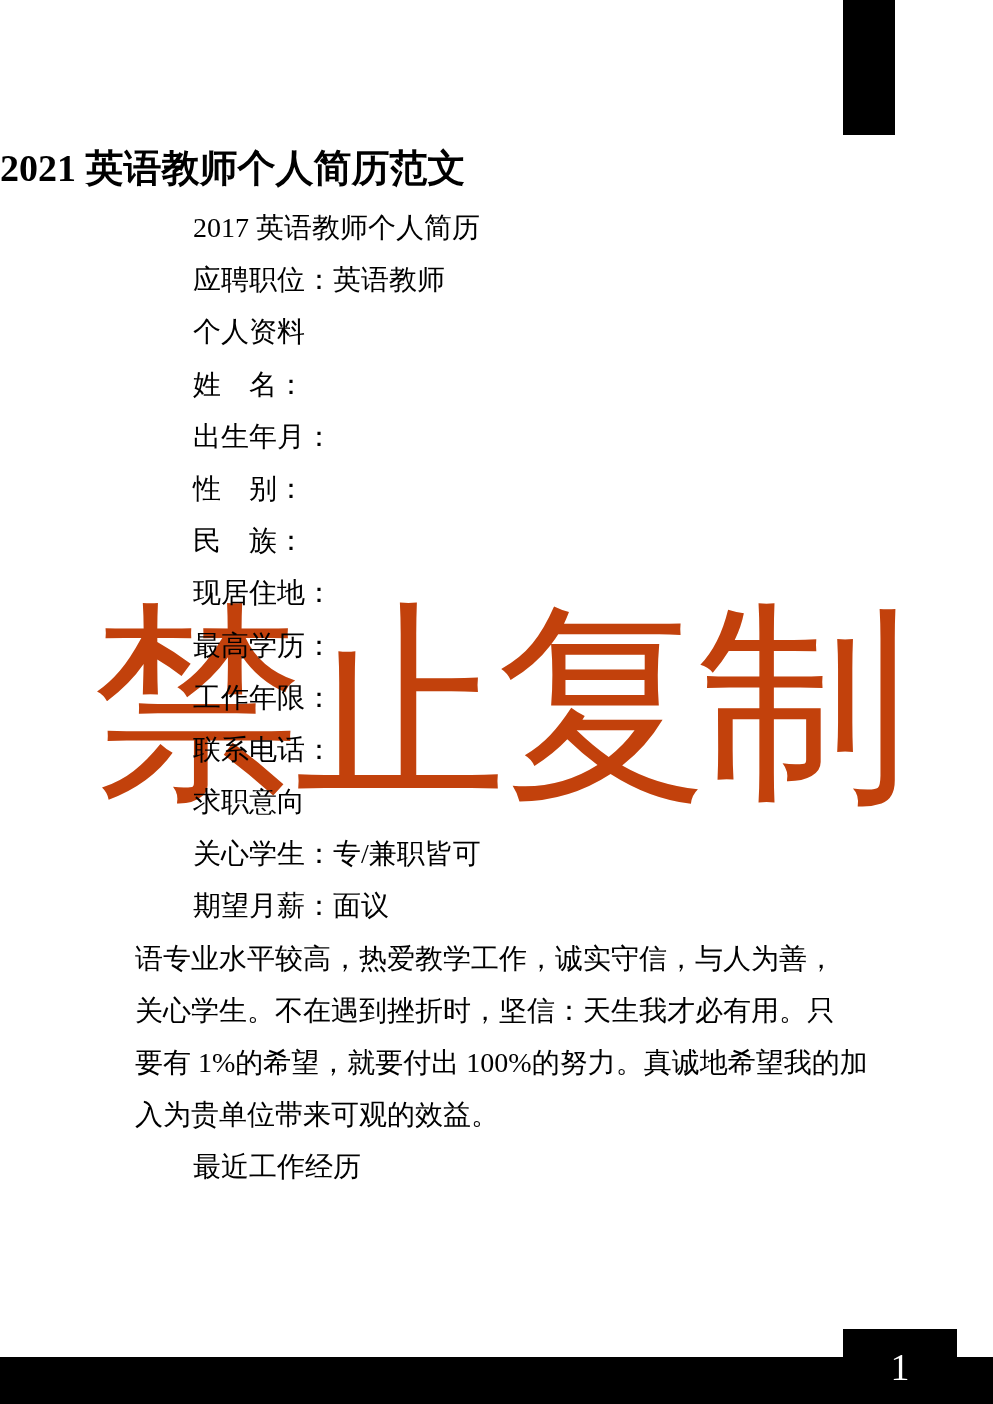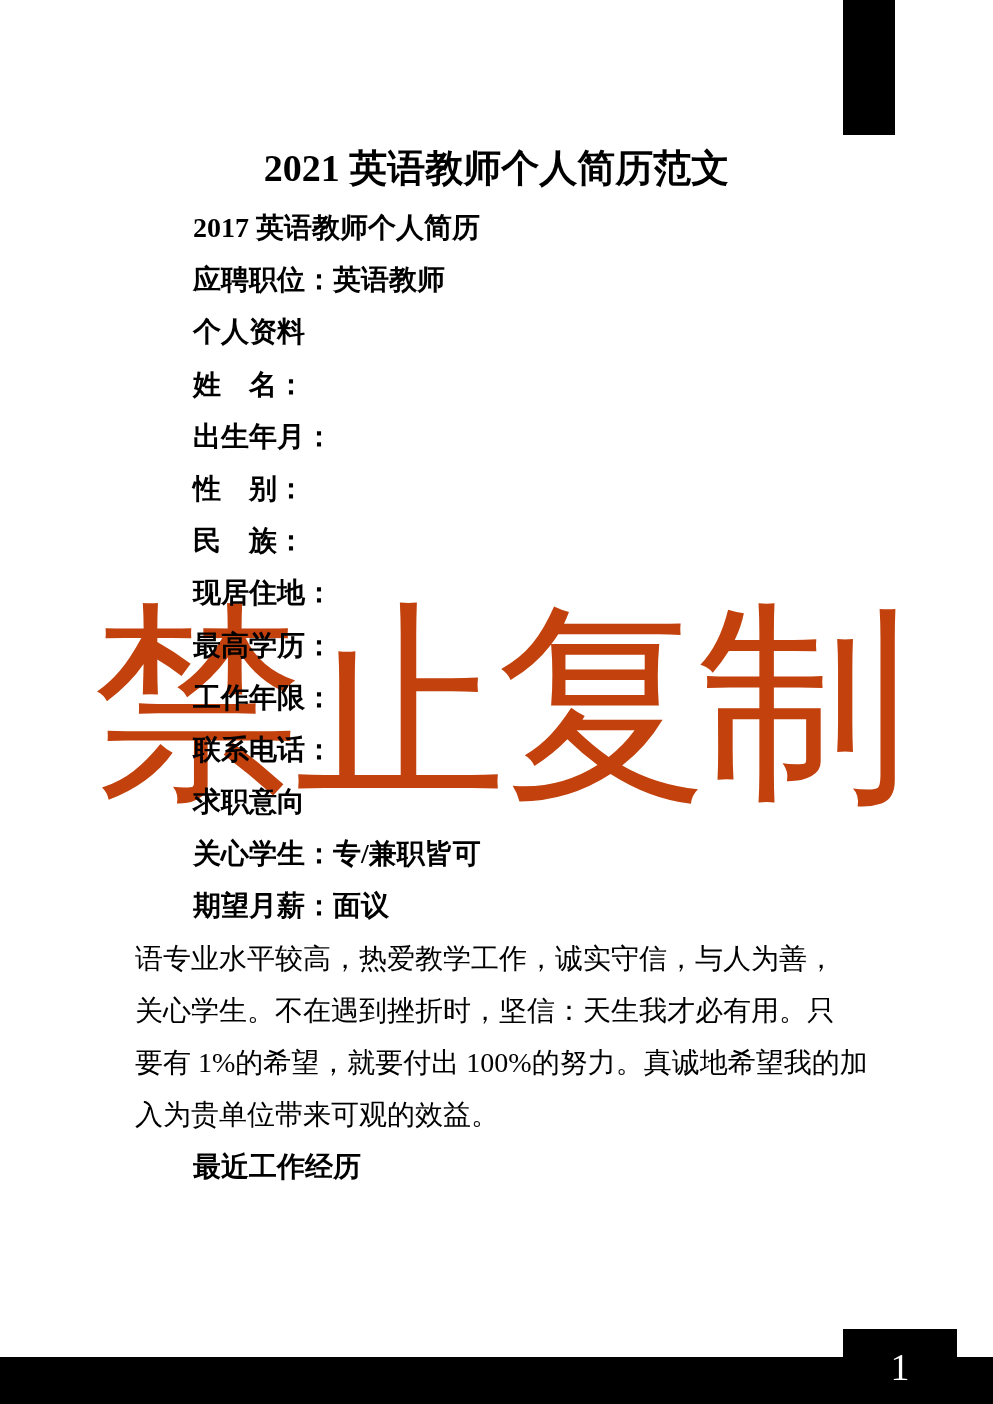--- a/index.html
+++ b/index.html
@@ -23,40 +23,40 @@
     color: #c2410c;
     white-space: nowrap;
     z-index: 0;
     user-select: none;
   }
   .doc-title {
     position: absolute;
     top: 143px;
     left: 0;
     width: 100%;
-    text-align: center;
+    text-align: left;
     font-size: 38px;
     font-weight: bold;
     z-index: 1;
     white-space: nowrap;
   }
   .doc-body {
     position: absolute;
     top: 202px;
     left: 135px;
     width: 740px;
     z-index: 1;
   }
   .line {
     height: 52.2px;
     line-height: 52.2px;
     font-size: 28px;
     white-space: nowrap;
   }
-  .line.indent { padding-left: 58px; font-weight: bold; }
+  .line.indent { padding-left: 58px; }
   .block-top-right {
     position: absolute;
     top: 0;
     left: 843px;
     width: 52px;
     height: 135px;
     background: #000000;
     z-index: 2;
   }
   .footer-bar {

